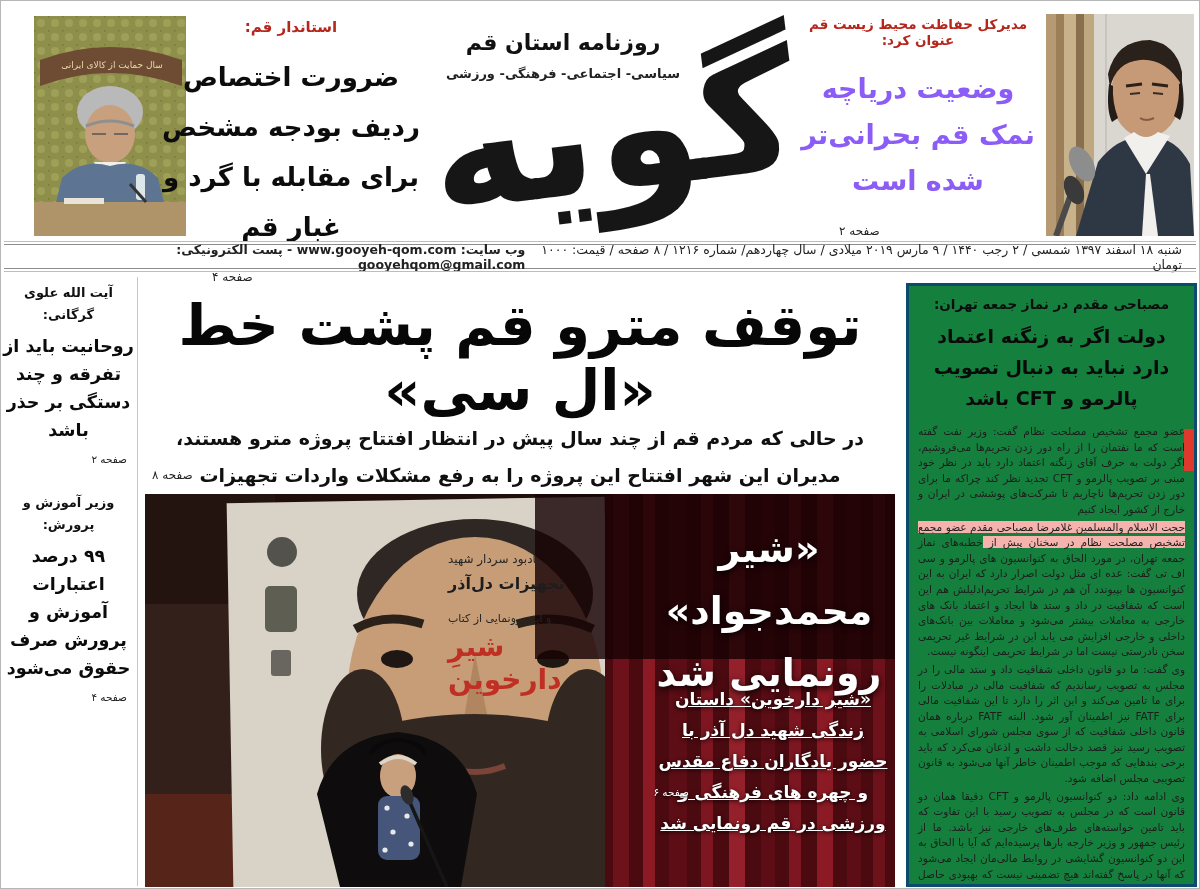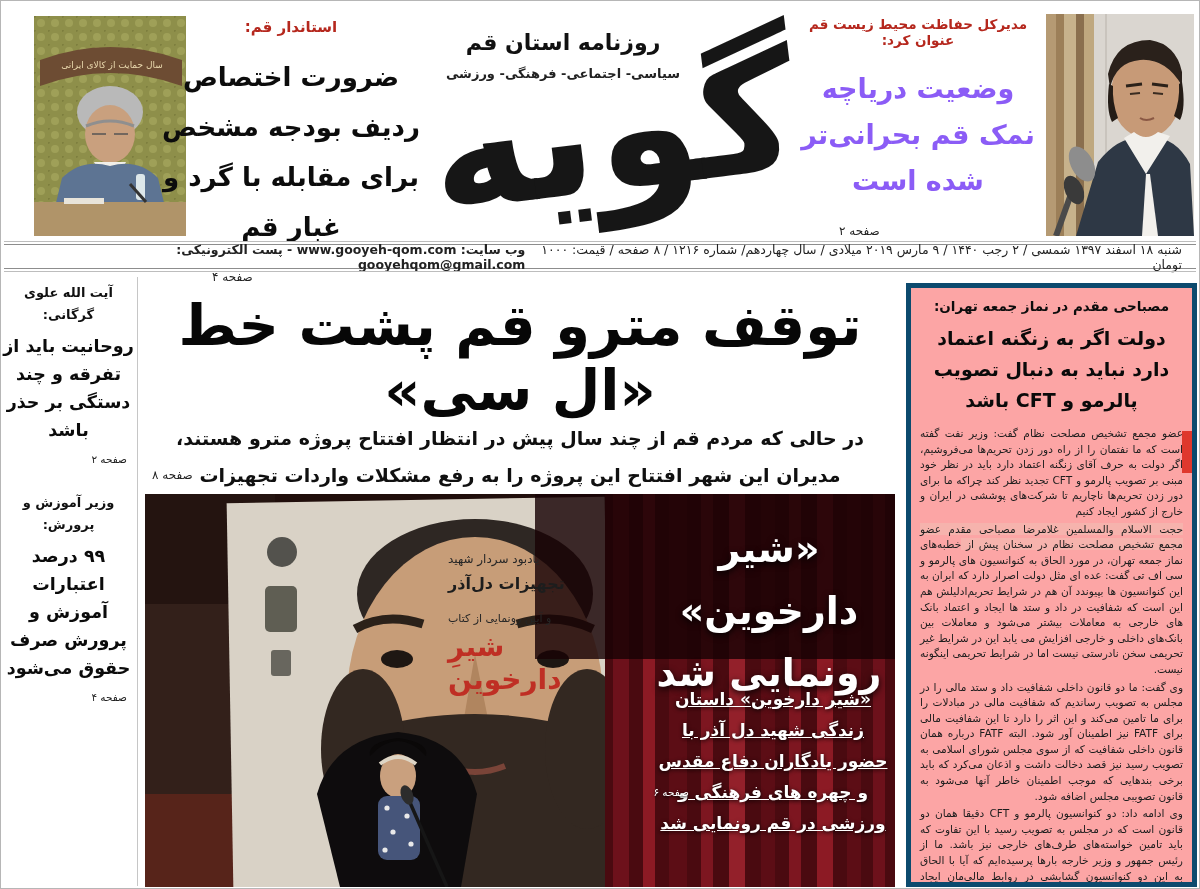--- a/index.html
+++ b/index.html
@@ -50,22 +50,22 @@
   .sb-page{font-size:10.5px;margin-top:9px;text-align:right;padding-right:8px;color:#222;}
 
   
   .lead-head{position:absolute;left:150px;top:293px;width:740px;text-align:center;
     font-size:56px;font-weight:bold;direction:rtl;color:#070707;letter-spacing:-1px;}
   .lead-sub{position:absolute;left:170px;top:420px;width:700px;font-size:19px;font-weight:bold;
     line-height:37px;text-align:center;direction:rtl;color:#101010;}
   .lead-page{position:absolute;left:152px;top:468px;font-size:12px;color:#222;}
 
   
-  .rc{position:absolute;left:906px;top:283px;width:291px;height:604px;border:5px solid #0c4a6e;
-    box-sizing:border-box;padding:10px 9px 9px;direction:rtl;overflow:hidden;background:#fca5a5;}
+  .rc{position:absolute;left:906px;top:283px;width:291px;height:604px;border:3px solid #0c4a6e;
+    box-sizing:border-box;padding:10px 9px 9px;direction:rtl;overflow:hidden;background:#15803d;}
   .rc-kicker{font-size:13.5px;font-weight:bold;text-align:center;margin-bottom:9px;color:#0d0d0d;}
   .rc-head{font-size:19px;font-weight:bold;text-align:center;line-height:31px;margin-bottom:10px;color:#0a0a0a;}
   .rc-body{font-size:10.6px;line-height:15.6px;text-align:justify;color:#1d1d1d;}
   .rc-body p{margin:0 0 2px;}
   .hl{background:#f6b3ad;}
   .hl-tab{position:absolute;right:0;top:143px;width:10px;height:42px;background:#df382d;}
 
   
   .photo{position:absolute;left:145px;top:494px;width:750px;height:393px;overflow:hidden;background:#1c0d0a;}
   .photo svg{position:absolute;left:0;top:0;}
@@ -250,21 +250,21 @@
       <circle cx="242" cy="314" r="2.6" fill="#e9e9e9"></circle>
       <circle cx="262" cy="322" r="2.6" fill="#e9e9e9"></circle>
       <circle cx="248" cy="338" r="2.6" fill="#e9e9e9"></circle>
       <circle cx="266" cy="350" r="2.6" fill="#e9e9e9"></circle>
       <circle cx="240" cy="356" r="2.6" fill="#e9e9e9"></circle>
       <line x1="302" y1="393" x2="263" y2="304" stroke="#161616" stroke-width="3.5"></line>
       <ellipse cx="262" cy="301" rx="6" ry="10" fill="#2c2c2c" transform="rotate(-20 262 301)"></ellipse>
     </g>
   </svg>
   <div class="ph-head">
-    <div>«شیر دارخوین»</div>
+    <div>«شیر محمدجواد»</div>
     <div>رونمایی شد</div>
   </div>
   <div class="ph-sub">«شیر دارخوین» داستان زندگی شهید دل آذر با حضور یادگاران دفاع مقدس و چهره های فرهنگی و ورزشی در قم رونمایی شد</div>
   <div class="ph-page">صفحه ۶</div>
   <div class="po-txt po-1">یادبود سردار شهید</div>
   <div class="po-txt po-2">تجهیزات دل‌آذر</div>
   <div class="po-txt po-3">و آیین رونمایی از کتاب</div>
   <div class="po-txt po-t">شیرِ دارخوین</div>
 </div>
 

